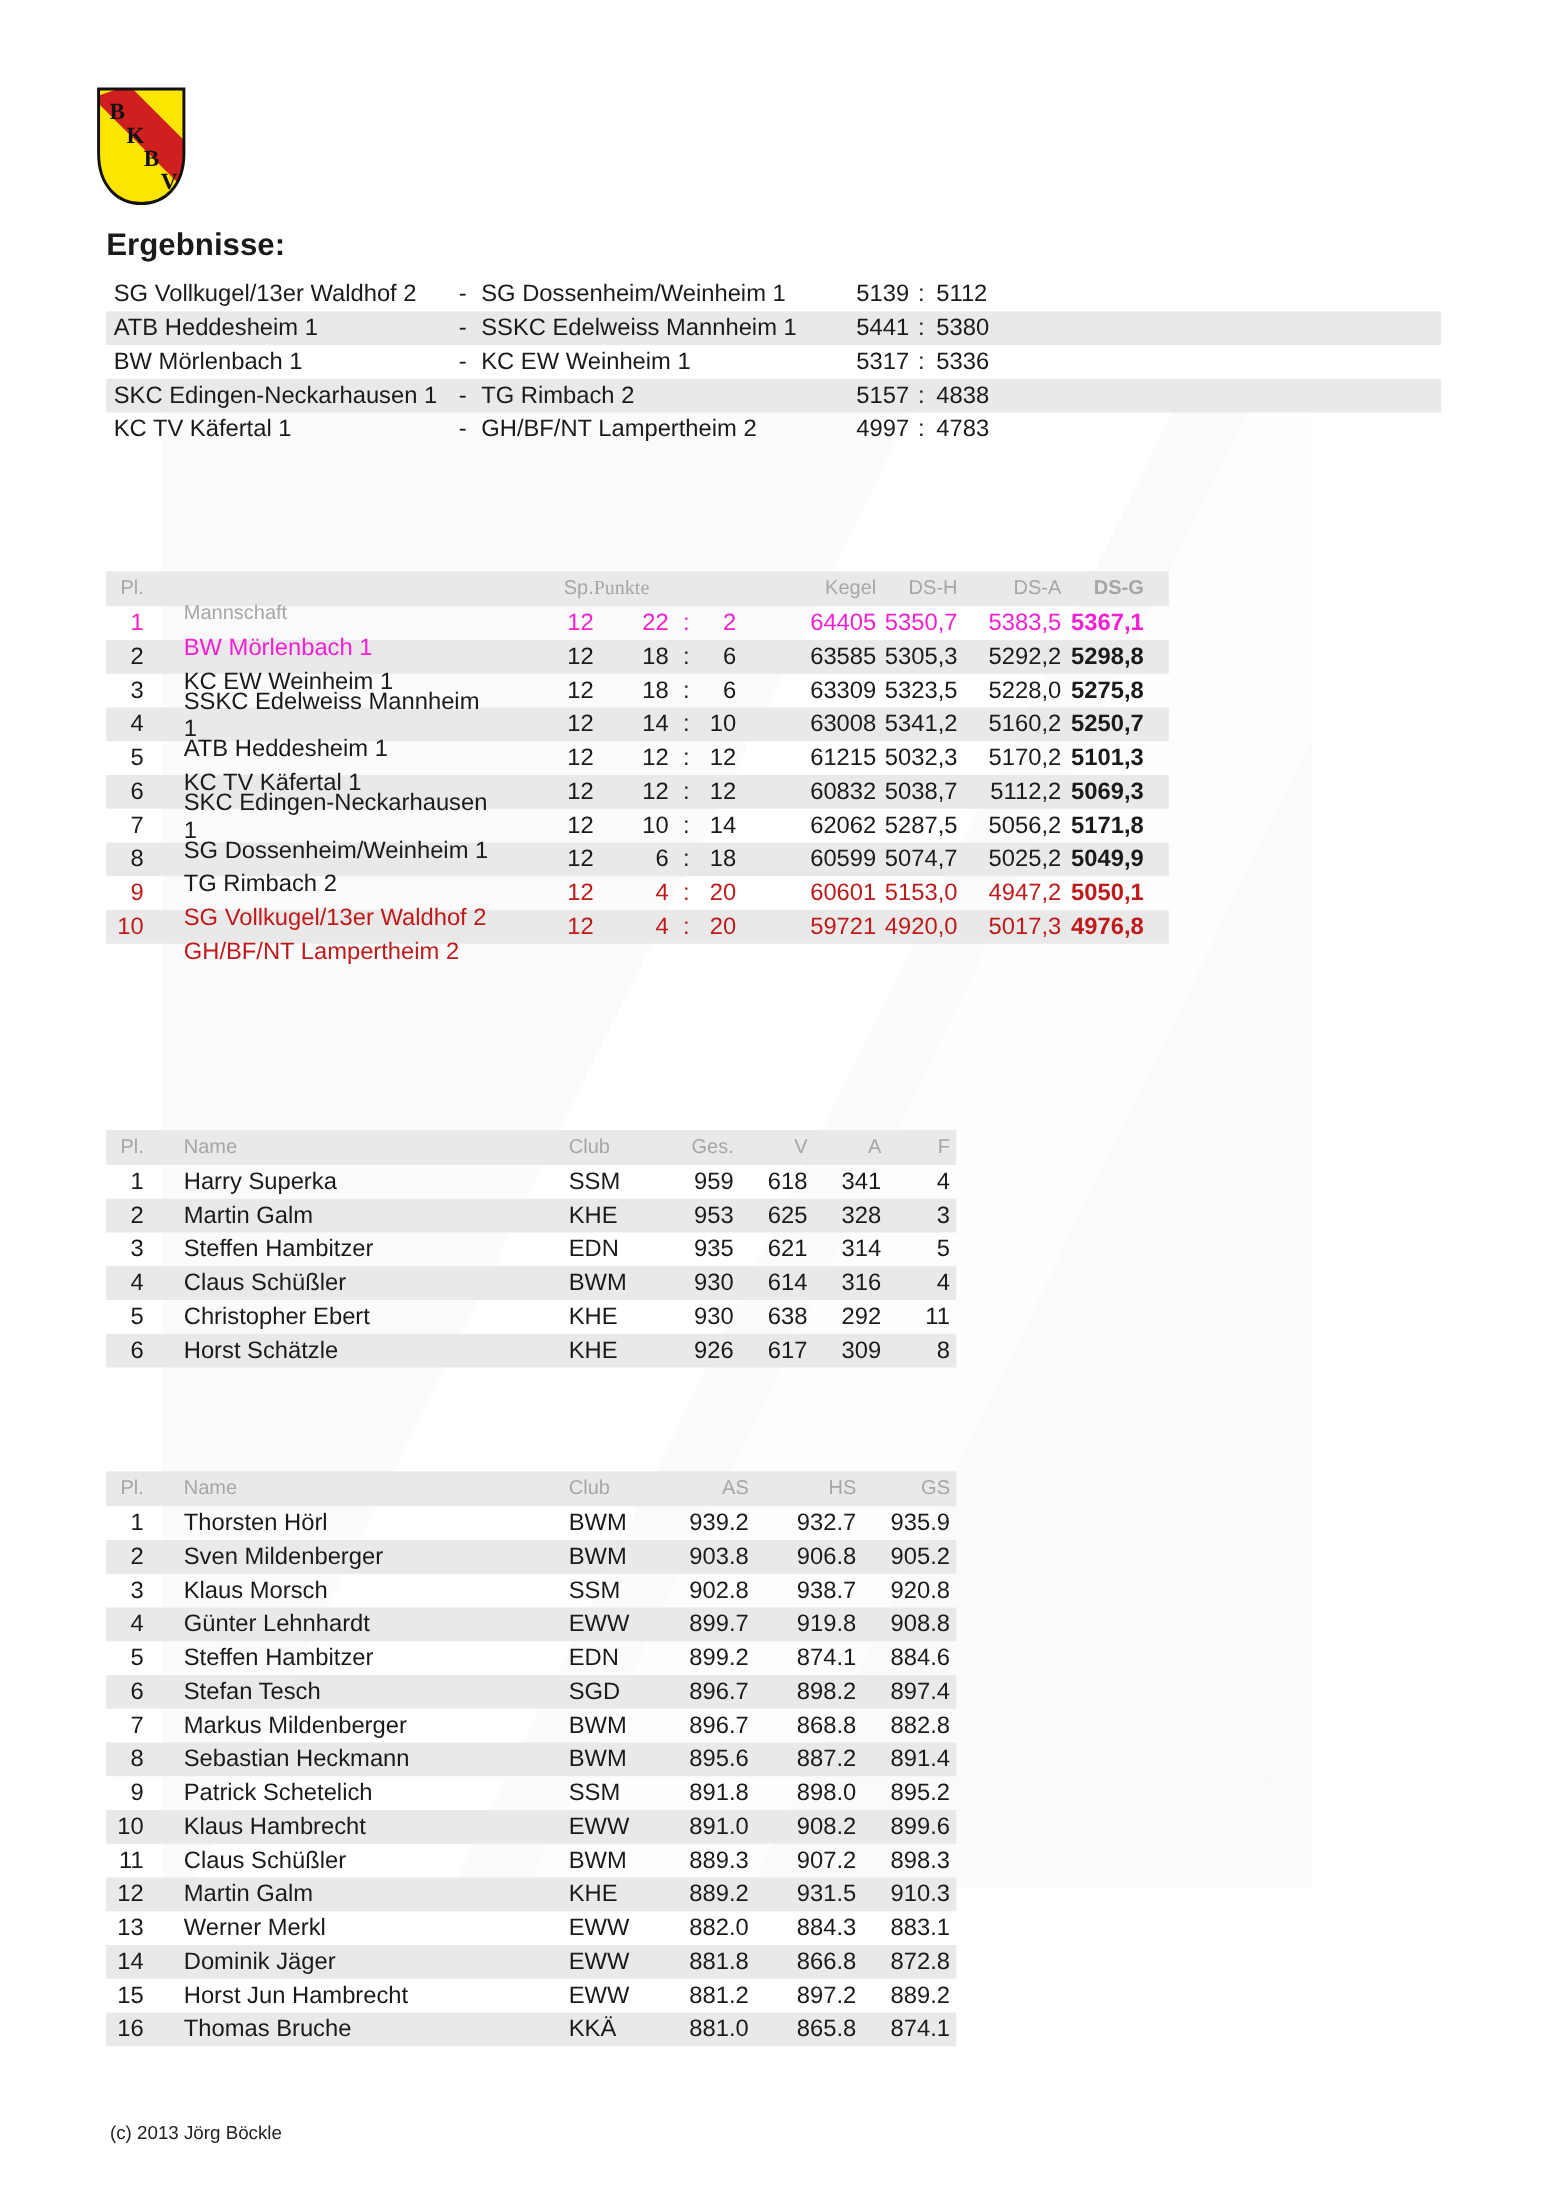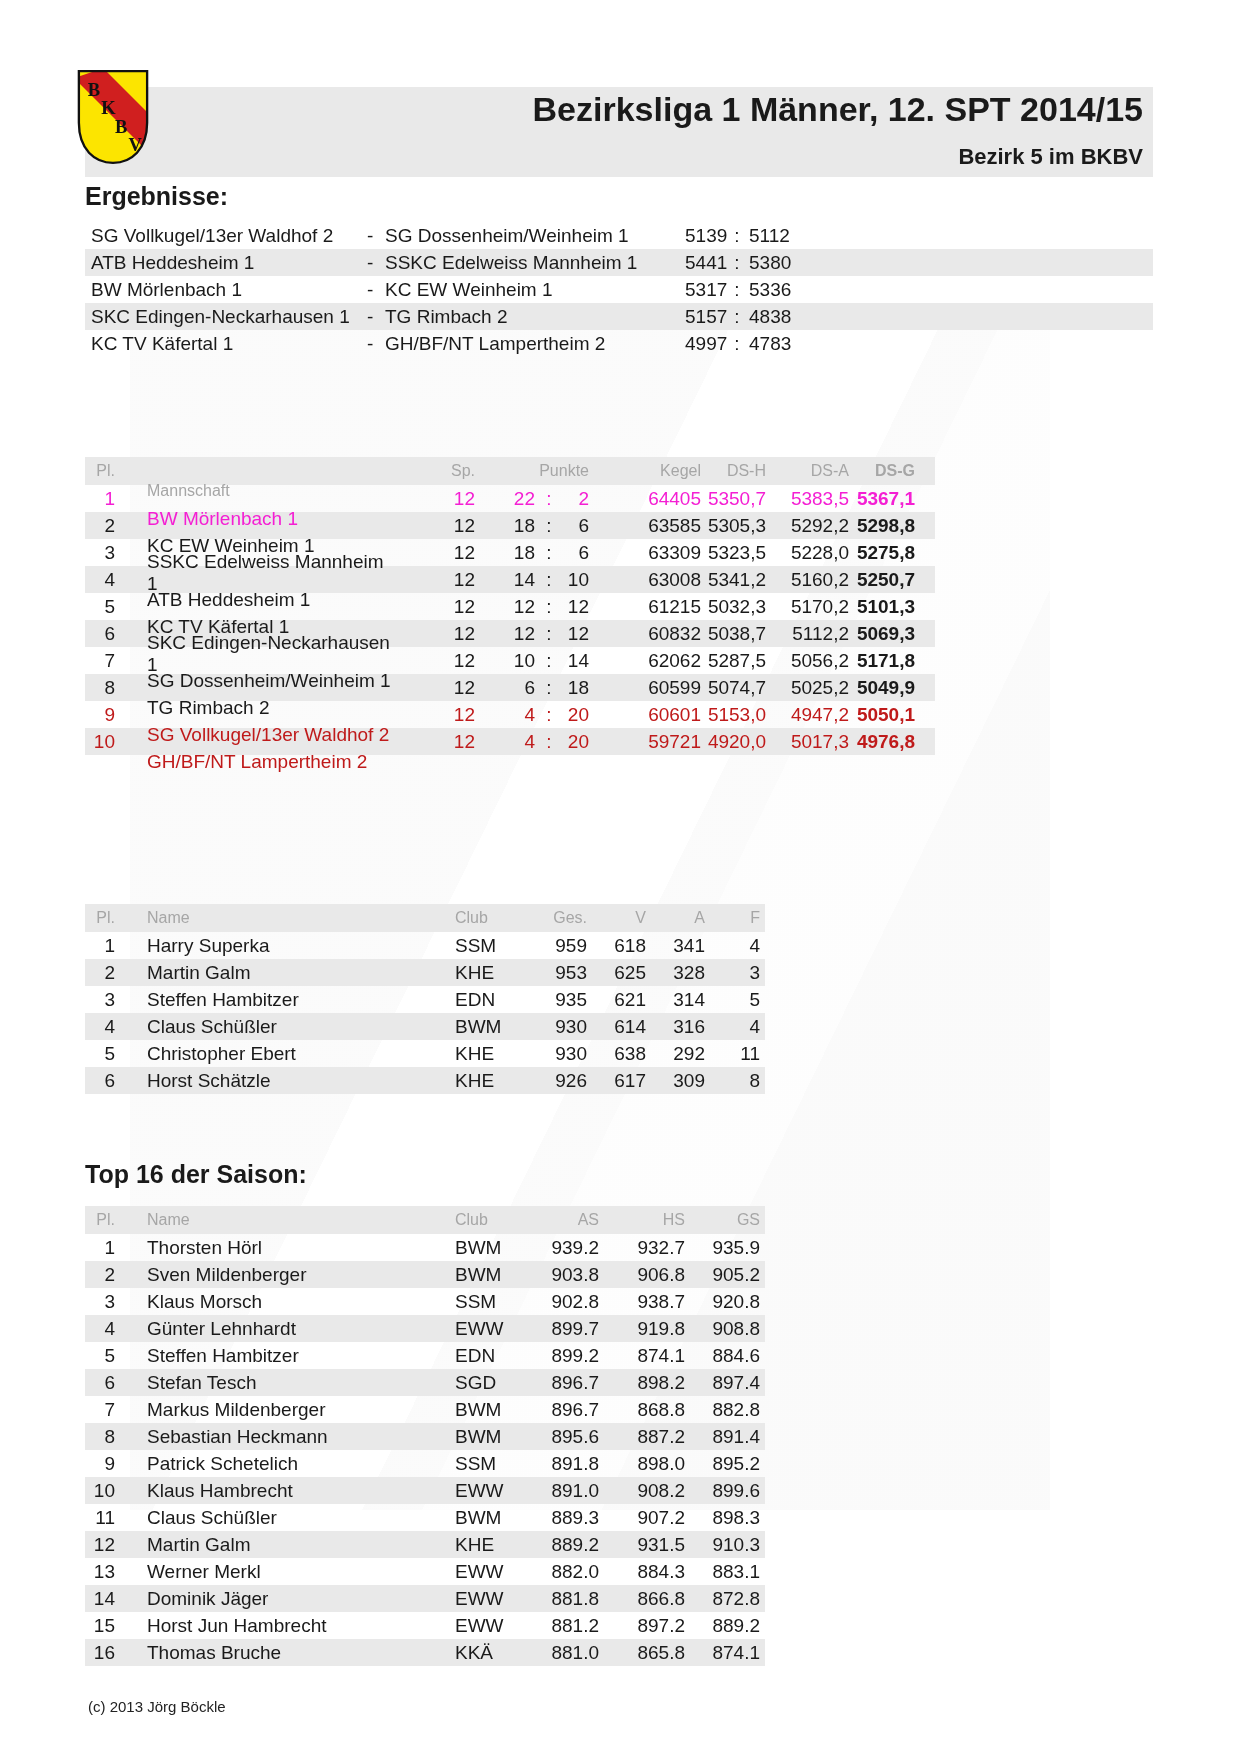--- a/index.html
+++ b/index.html
@@ -41,21 +41,21 @@
 
   
   .tbl { position:absolute; left:85px; top:433px; width:850px; }
   .tbl .thead { margin-top:24px; }
   .c-pl { width:40px; text-align:right; padding-right:10px; }
   .c-team { width:270px; padding-left:22px;margin-top:40px; }
   .c-sp { width:80px; text-align:right; }
   .c-p1 { width:60px; text-align:right; }
   .c-col { width:28px; text-align:center; }
   .c-p2 { width:26px; text-align:right; }
-  .c-punkte { width:114px; text-align:right; }
+  .c-punkte { width:114px; text-align:left;font-family:Liberation Serif, serif; }
   .c-kegel { width:112px; text-align:right; }
   .c-dsh { width:65px; text-align:right; }
   .c-dsa { width:83px; text-align:right; }
   .c-dsg { width:66px; text-align:right;font-weight:bold; }
 
   
   .week { position:absolute; left:85px; top:888px; width:680px; }
   .week .thead { margin-top:16px; }
   .w-pl { width:40px; text-align:right; padding-right:10px; }
   .w-name { width:330px; padding-left:22px; }
@@ -78,24 +78,20 @@
 
   .footer { position:absolute; left:88px; top:1698px; font-size:15px; color:#222222; }
 </style>
 </head>
 <body>
 
 <div class="page">
 
   <div class="watermark"></div>
 
-  <div class="header-band">
-    <div class="title">Bezirksliga 1 Männer, 12. SPT 2014/15</div>
-    <div class="subtitle">Bezirk 5 im BKBV</div>
-  </div>
 
   <svg class="logo" viewBox="0 0 80 100">
     <defs>
       <clipPath id="shieldClip">
         <path d="M5,3 H75 V56 C75,83 59,97 40,97 C21,97 5,83 5,56 Z"></path>
       </clipPath>
     </defs>
     <path d="M5,3 H75 V56 C75,83 59,97 40,97 C21,97 5,83 5,56 Z" fill="#fce500"></path>
     <polygon points="30,0 80,50 80,90 0,10" fill="#d01f1f" clip-path="url(#shieldClip)"></polygon>
     <g font-family="'Liberation Serif','DejaVu Serif',serif" font-weight="bold" font-size="19" fill="#111111">
@@ -353,21 +349,20 @@
         <span class="w-club">KHE</span>
         <span class="w-ges">926</span>
         <span class="w-v">617</span>
         <span class="w-a">309</span>
         <span class="w-f">8</span>
       </div>
       </div>
   </section>
 
   <section class="top16">
-    <h2>Top 16 der Saison:</h2>
     <div class="thead">
       <span class="t-pl">Pl.</span>
       <span class="t-name">Name</span>
       <span class="t-club">Club</span>
       <span class="t-as">AS</span>
       <span class="t-hs">HS</span>
       <span class="t-gs">GS</span>
     </div>
     <div class="tbody">
 

